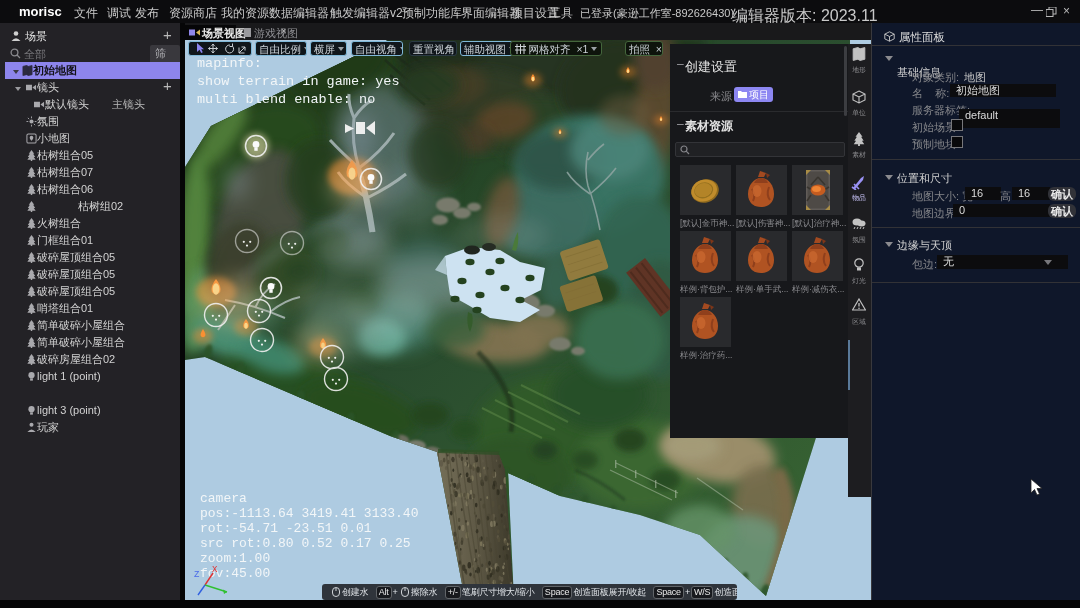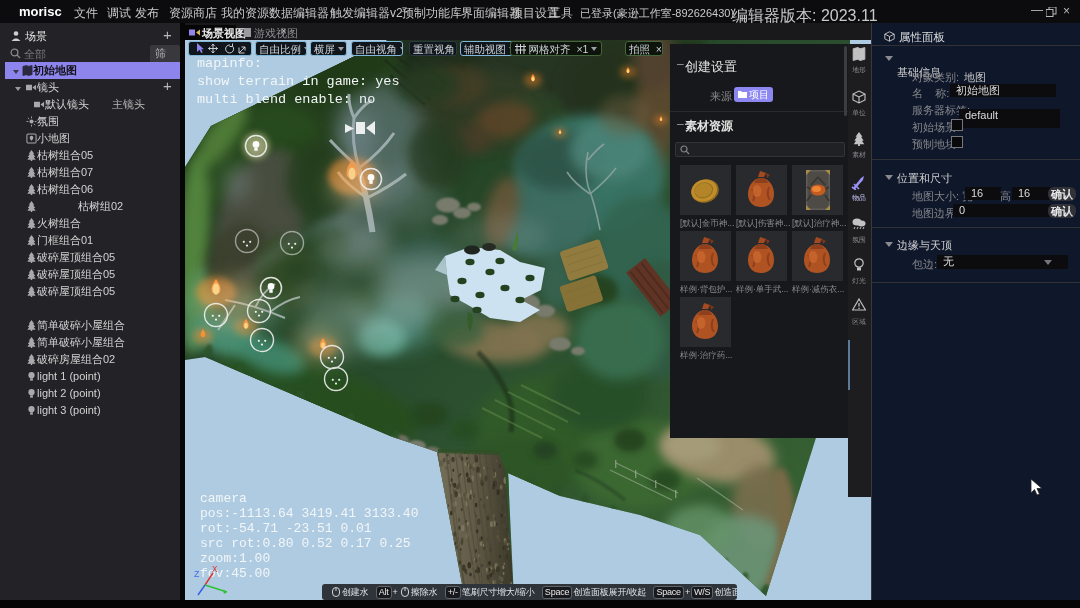--- a/index.html
+++ b/index.html
@@ -169,20 +169,26 @@
         <path d="M6,0 L9,4 L7.8,4 L10,7.5 L8.5,7.5 L10.5,10.5 L6.8,10.5 L6.8,12 L5.2,12 L5.2,10.5 L1.5,10.5 L3.5,7.5 L2,7.5 L4.2,4 L3,4 Z" fill="#cfcfd3"></path>
       </svg>
       <span style="position:absolute;left:37px;">破碎屋顶组合05</span>
     </div>
   <div class="srow" style="top:260px;">
       <svg class="sico" style="left:26px" viewBox="0 0 12 12">
         <path d="M6,0 L9,4 L7.8,4 L10,7.5 L8.5,7.5 L10.5,10.5 L6.8,10.5 L6.8,12 L5.2,12 L5.2,10.5 L1.5,10.5 L3.5,7.5 L2,7.5 L4.2,4 L3,4 Z" fill="#cfcfd3"></path>
       </svg>
       <span style="position:absolute;left:37px;">破碎屋顶组合05</span>
     </div>
+  <div class="srow" style="top:277px;">
+      <svg class="sico" style="left:26px" viewBox="0 0 12 12">
+        <path d="M6,0 L9,4 L7.8,4 L10,7.5 L8.5,7.5 L10.5,10.5 L6.8,10.5 L6.8,12 L5.2,12 L5.2,10.5 L1.5,10.5 L3.5,7.5 L2,7.5 L4.2,4 L3,4 Z" fill="#cfcfd3"></path>
+      </svg>
+      <span style="position:absolute;left:37px;">哨塔组合01</span>
+    </div>
   <div class="srow" style="top:294px;">
       <svg class="sico" style="left:26px" viewBox="0 0 12 12">
         <path d="M6,0 L9,4 L7.8,4 L10,7.5 L8.5,7.5 L10.5,10.5 L6.8,10.5 L6.8,12 L5.2,12 L5.2,10.5 L1.5,10.5 L3.5,7.5 L2,7.5 L4.2,4 L3,4 Z" fill="#cfcfd3"></path>
       </svg>
       <span style="position:absolute;left:37px;">简单破碎小屋组合</span>
     </div>
   <div class="srow" style="top:311px;">
       <svg class="sico" style="left:26px" viewBox="0 0 12 12">
         <path d="M6,0 L9,4 L7.8,4 L10,7.5 L8.5,7.5 L10.5,10.5 L6.8,10.5 L6.8,12 L5.2,12 L5.2,10.5 L1.5,10.5 L3.5,7.5 L2,7.5 L4.2,4 L3,4 Z" fill="#cfcfd3"></path>
       </svg>
@@ -194,33 +200,33 @@
       </svg>
       <span style="position:absolute;left:37px;">破碎房屋组合02</span>
     </div>
   <div class="srow" style="top:345px;">
       <svg class="sico" style="left:26px" viewBox="0 0 12 12">
         <circle cx="6" cy="4.5" r="3.4" fill="#cfcfd3"></circle>
         <rect x="4.5" y="8" width="3" height="2.5" fill="#cfcfd3"></rect>
       </svg>
       <span style="position:absolute;left:37px;">light 1 (point)</span>
     </div>
-  <div class="srow" style="top:362px;">
+  <div class="srow" style="top:379px;">
       <svg class="sico" style="left:26px" viewBox="0 0 12 12">
         <circle cx="6" cy="4.5" r="3.4" fill="#cfcfd3"></circle>
         <rect x="4.5" y="8" width="3" height="2.5" fill="#cfcfd3"></rect>
       </svg>
-      <span style="position:absolute;left:37px;">light 2 (point)</span>
-    </div>
-  <div class="srow" style="top:379px;">
-      <svg class="sico" style="left:26px" viewBox="0 0 12 12">
-        <circle cx="6" cy="4.5" r="3.4" fill="#cfcfd3"></circle>
-        <rect x="4.5" y="8" width="3" height="2.5" fill="#cfcfd3"></rect>
-      </svg>
       <span style="position:absolute;left:37px;">light 3 (point)</span>
+    </div>
+  <div class="srow" style="top:396px;">
+      <svg class="sico" style="left:26px" viewBox="0 0 12 12">
+        <circle cx="6" cy="3" r="2.2" fill="#cfcfd3"></circle>
+        <path d="M1.5,11 Q6,5.5 10.5,11 Z" fill="#cfcfd3"></path>
+      </svg>
+      <span style="position:absolute;left:37px;">玩家</span>
     </div>
 </div>
 
 <div id="vp" class="abs">
   <div id="tabbar" class="abs">
     <div class="abs" style="left:0;top:2px;width:51px;height:15px;background:#060607;"></div>
     <svg class="abs" style="left:4px;top:5px" width="12" height="9" viewBox="0 0 12 9">
         <rect x="0" y="1.5" width="6" height="6" fill="#8f86e8"></rect>
         <path d="M7,4.5 L11,1.5 L11,7.5 Z" fill="#d8b85a"></path>
       </svg>

